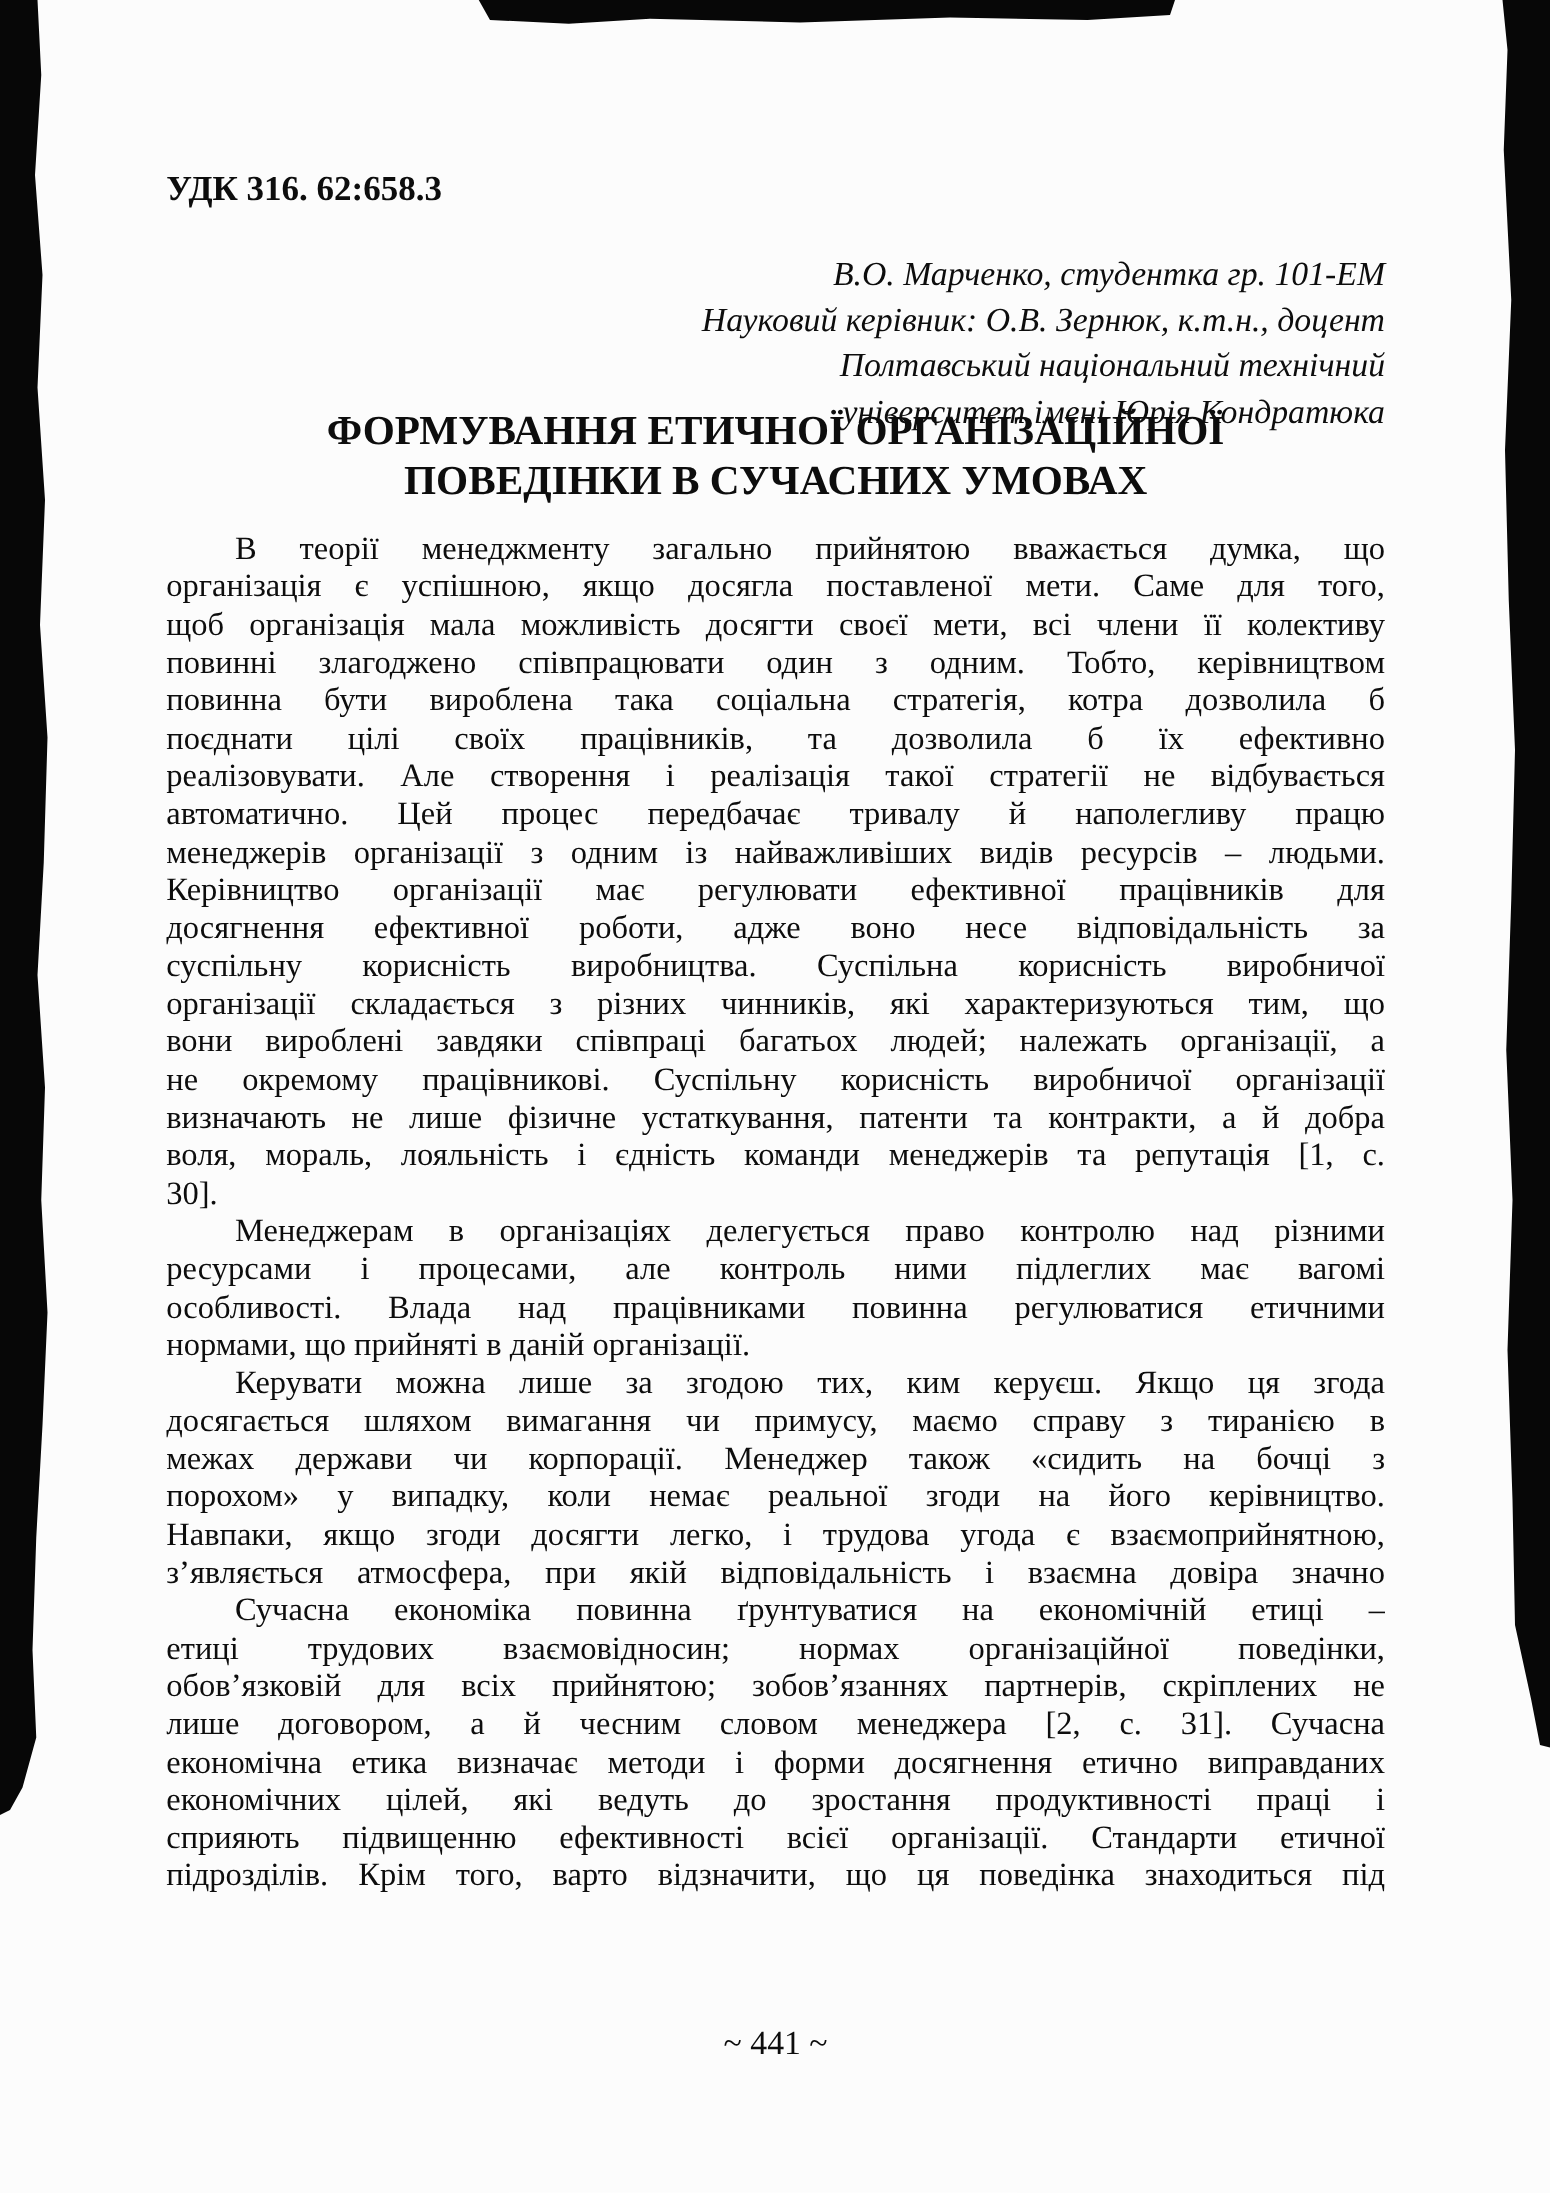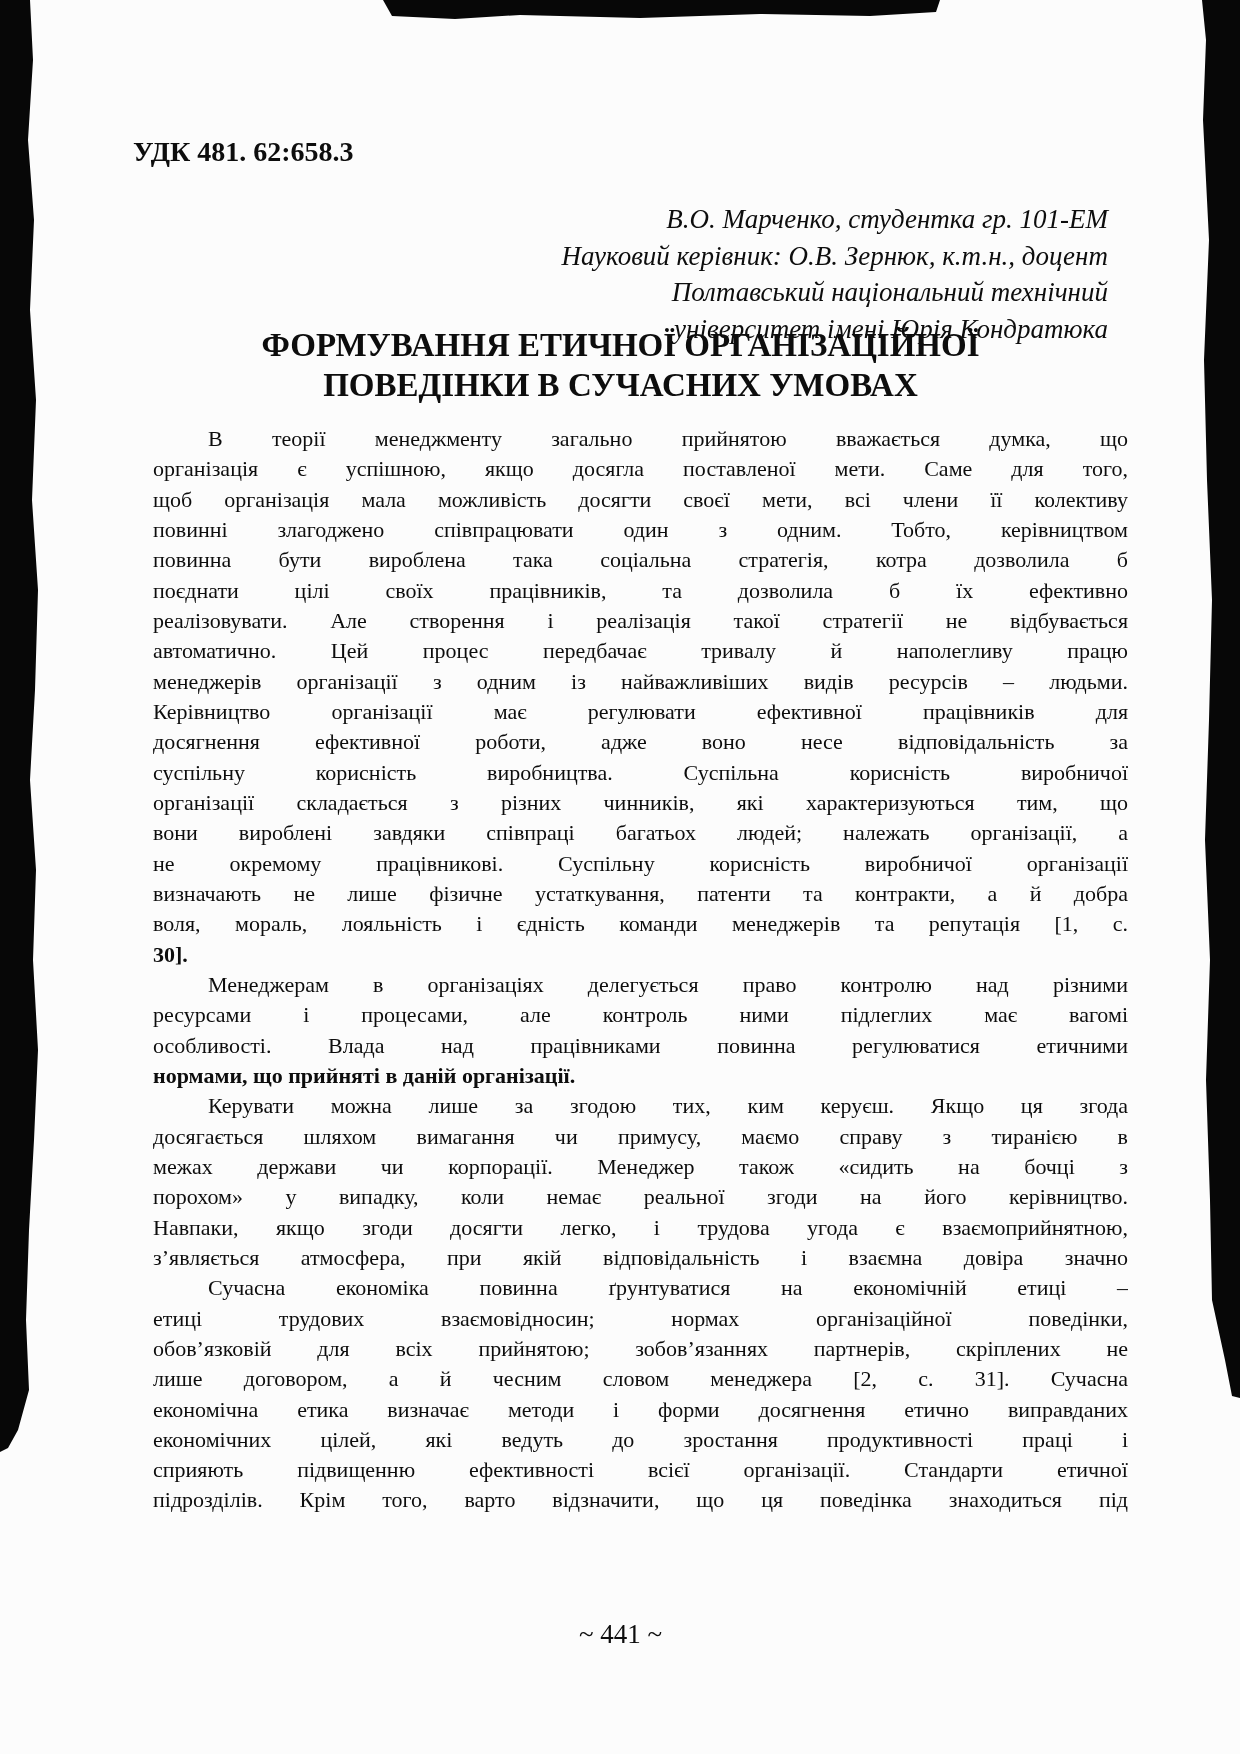--- a/index.html
+++ b/index.html
@@ -57,32 +57,31 @@
     text-align: center;
     font-weight: bold;
     font-size: 33px;
     line-height: 40px;
   }
   .bodytext {
     position: absolute;
     left: 133px;
     top: 424px;
     width: 975px;
-    font-size: 22px;
-    margin-left: 20px;
+    font-size: 26px;
   }
   .line {
     height: 30.33px;
     line-height: 30.33px;
     text-align: justify;
     text-align-last: justify;
     overflow: hidden;
   }
   .line.indent { text-indent: 55px; }
-  .line.last { text-align-last: left; font-weight: bold; }
+  .line.last { text-align-last: left; }
   .footer {
     position: absolute;
     left: 133px;
     top: 1618px;
     width: 975px;
     text-align: center;
     font-size: 27px;
     line-height: 32px;
   }
 </style>
@@ -90,21 +89,21 @@
 <body>
 
 <div class="page">
 
   <svg class="scan-edges" viewBox="0 0 1240 1754" xmlns="http://www.w3.org/2000/svg">
     <polygon fill="#070707" points="0,0 30,0 33,60 28,140 34,220 30,310 36,400 32,500 38,590 35,690 30,780 36,870 33,960 38,1050 34,1140 29,1230 26,1320 29,1390 18,1430 8,1448 0,1452"></polygon>
     <polygon fill="#070707" points="383,0 940,0 936,12 870,16 760,14 640,18 520,15 455,19 392,16"></polygon>
     <polygon fill="#070707" points="1240,0 1240,1398 1232,1396 1225,1360 1212,1300 1210,1200 1206,1080 1210,960 1205,840 1209,720 1212,600 1207,480 1204,360 1209,240 1203,120 1206,40 1202,0"></polygon>
   </svg>
 
-  <div class="udc">УДК 481. 62:658.3</div>
+  <div class="udc">УДК 316. 62:658.3</div>
 
   <div class="byline">
       <div>В.О.  Марченко, студентка гр. 101-ЕМ</div>
       <div>Науковий керівник: О.В. Зернюк, к.т.н., доцент</div>
       <div>Полтавський національний технічний</div>
       <div>університет імені Юрія Кондратюка</div>
     </div>
 
   <div class="title">
     <div>ФОРМУВАННЯ ЕТИЧНОЇ ОРГАНІЗАЦІЙНОЇ</div>

